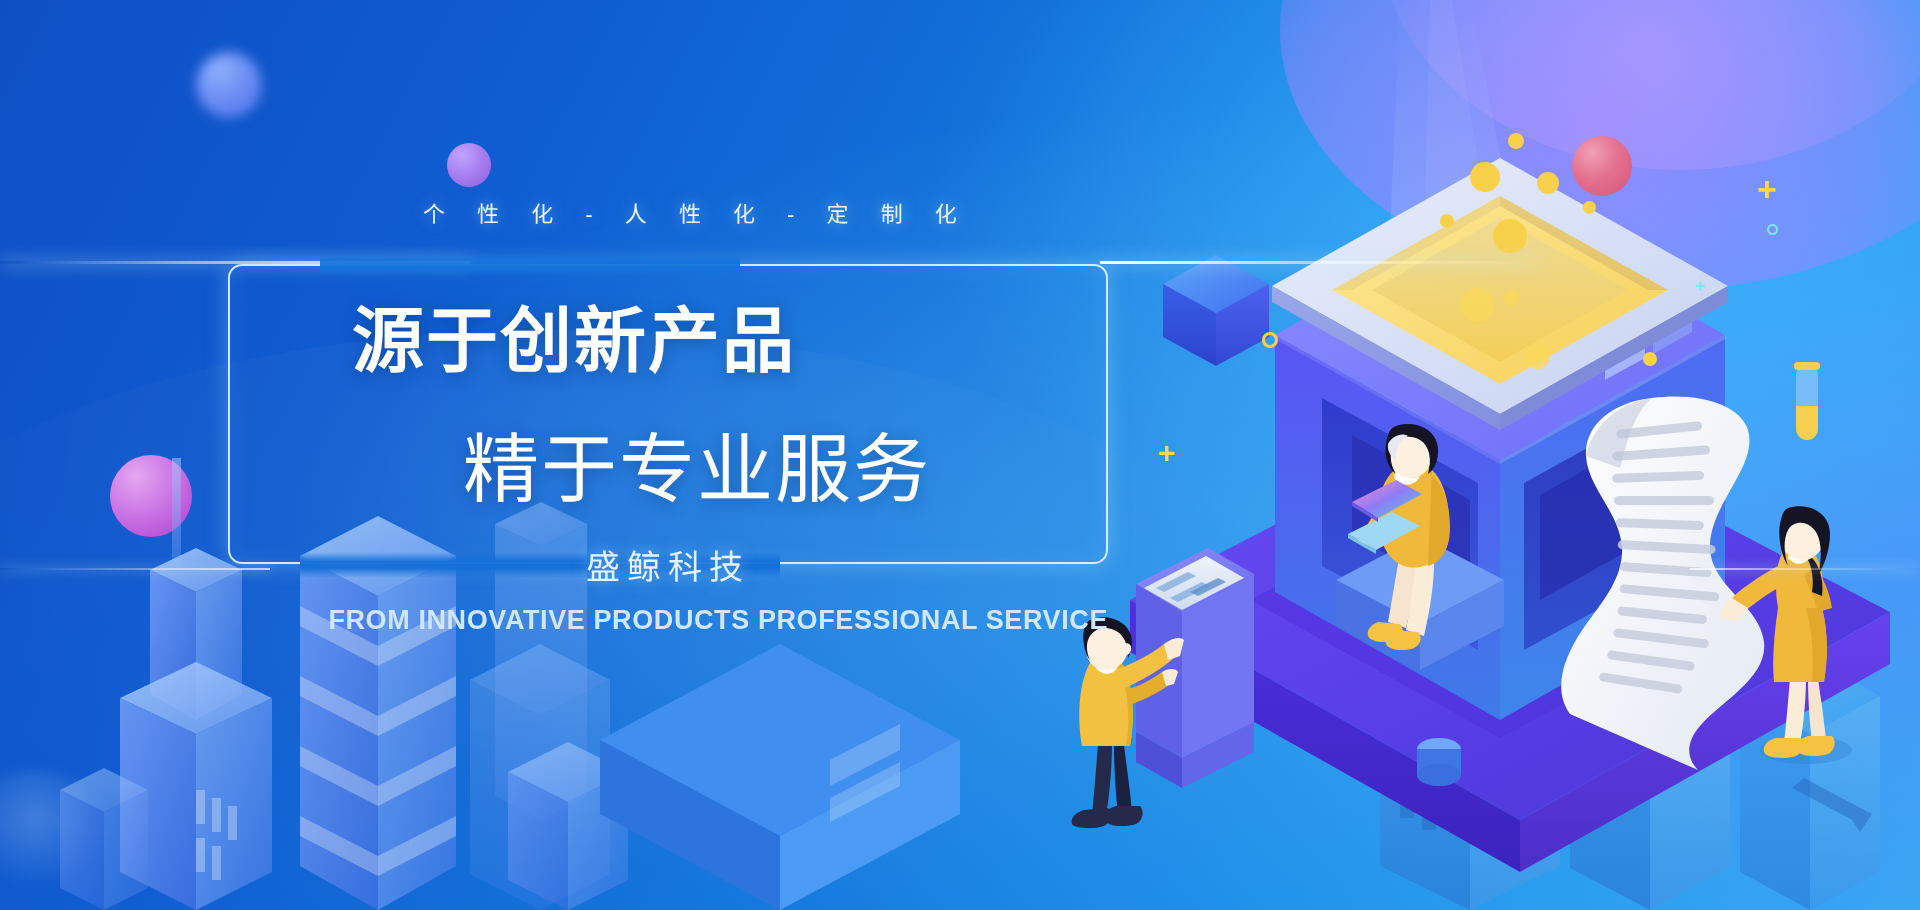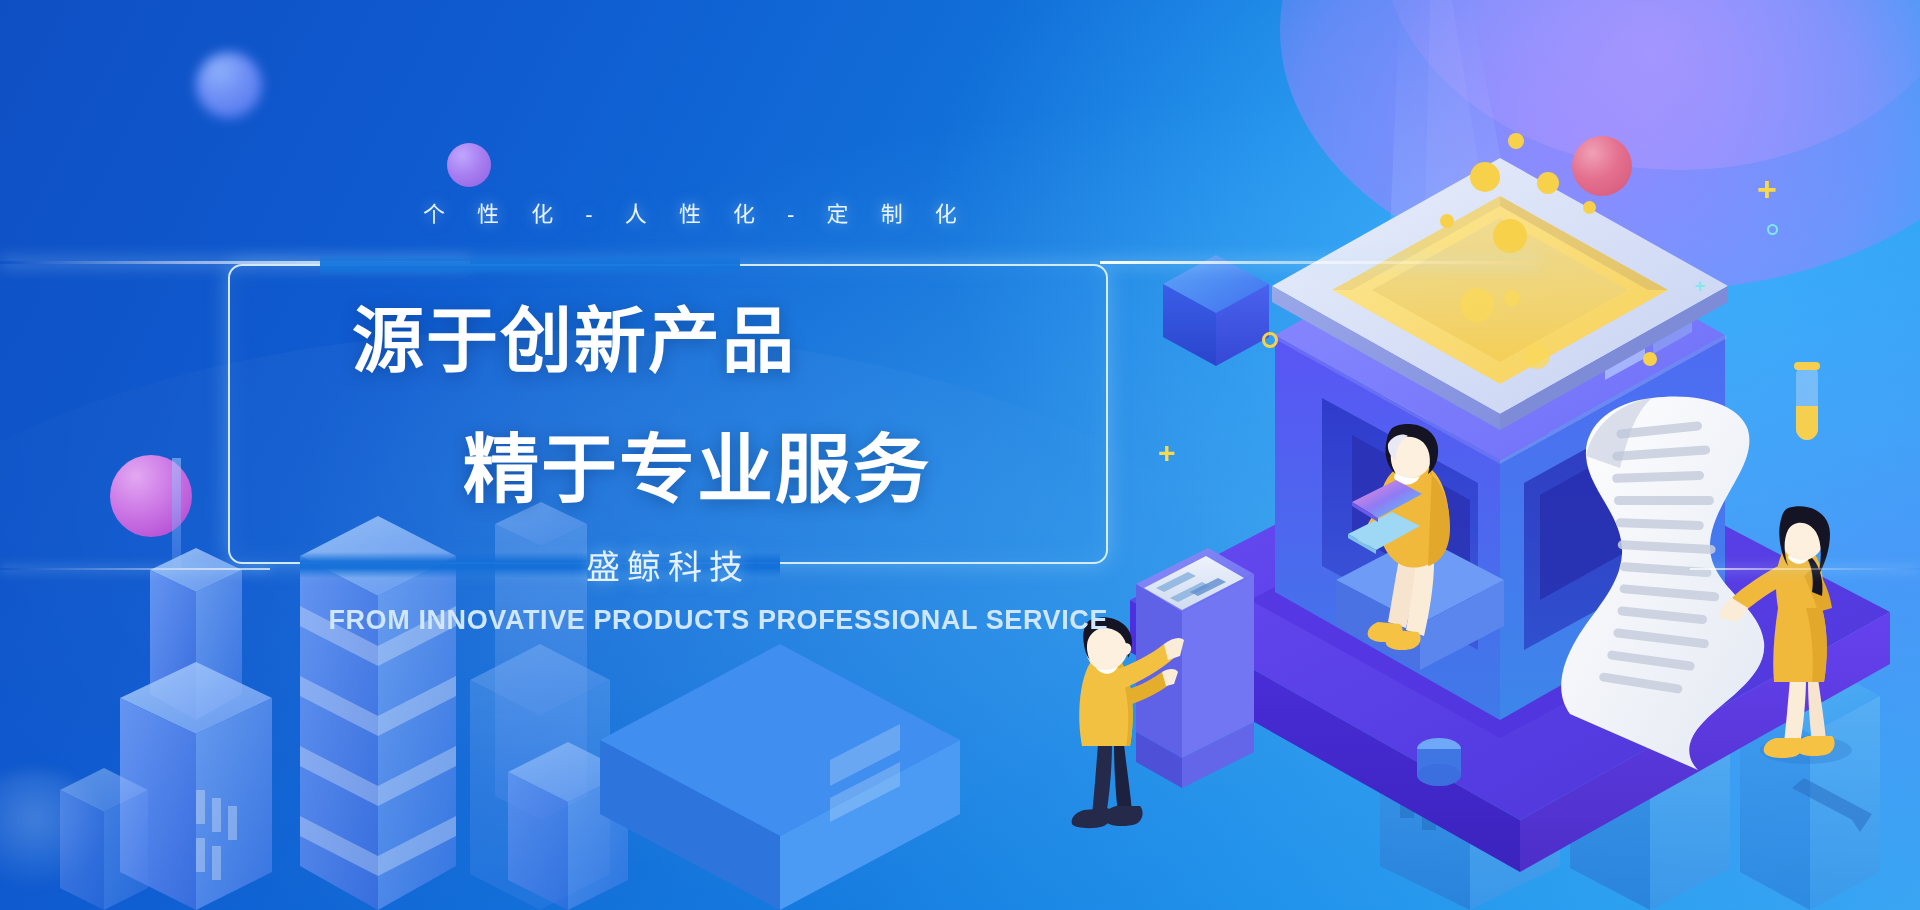--- a/index.html
+++ b/index.html
@@ -79,21 +79,21 @@
     position:absolute;left:1690px;top:568px;width:230px;height:2px;
     background:linear-gradient(90deg,rgba(255,255,255,.75) 0%,rgba(255,255,255,0) 100%);
     box-shadow:0 0 12px rgba(190,235,255,.7);
   }
   .headline1{
     position:absolute;left:352px;top:282px;color:#fff;font-size:72px;font-weight:700;
     letter-spacing:2px;white-space:nowrap;
     text-shadow:0 3px 16px rgba(8,50,120,.45);
   }
   .headline2{
-    position:absolute;left:463px;top:408px;color:#fff;font-size:76px;font-weight:700;
+    position:absolute;left:463px;top:408px;color:#fff;font-size:76px;font-weight:400;
     letter-spacing:2px;white-space:nowrap;
     text-shadow:0 3px 16px rgba(8,50,120,.45);
   }
   .brand{
     position:absolute;left:228px;top:540px;width:880px;text-align:center;
     color:#e4f1ff;font-size:34px;letter-spacing:7px;font-weight:400;white-space:nowrap;
     text-shadow:0 0 16px rgba(170,225,255,.55);
   }
   .tagline{
     position:absolute;left:228px;top:605px;width:880px;text-align:right;

